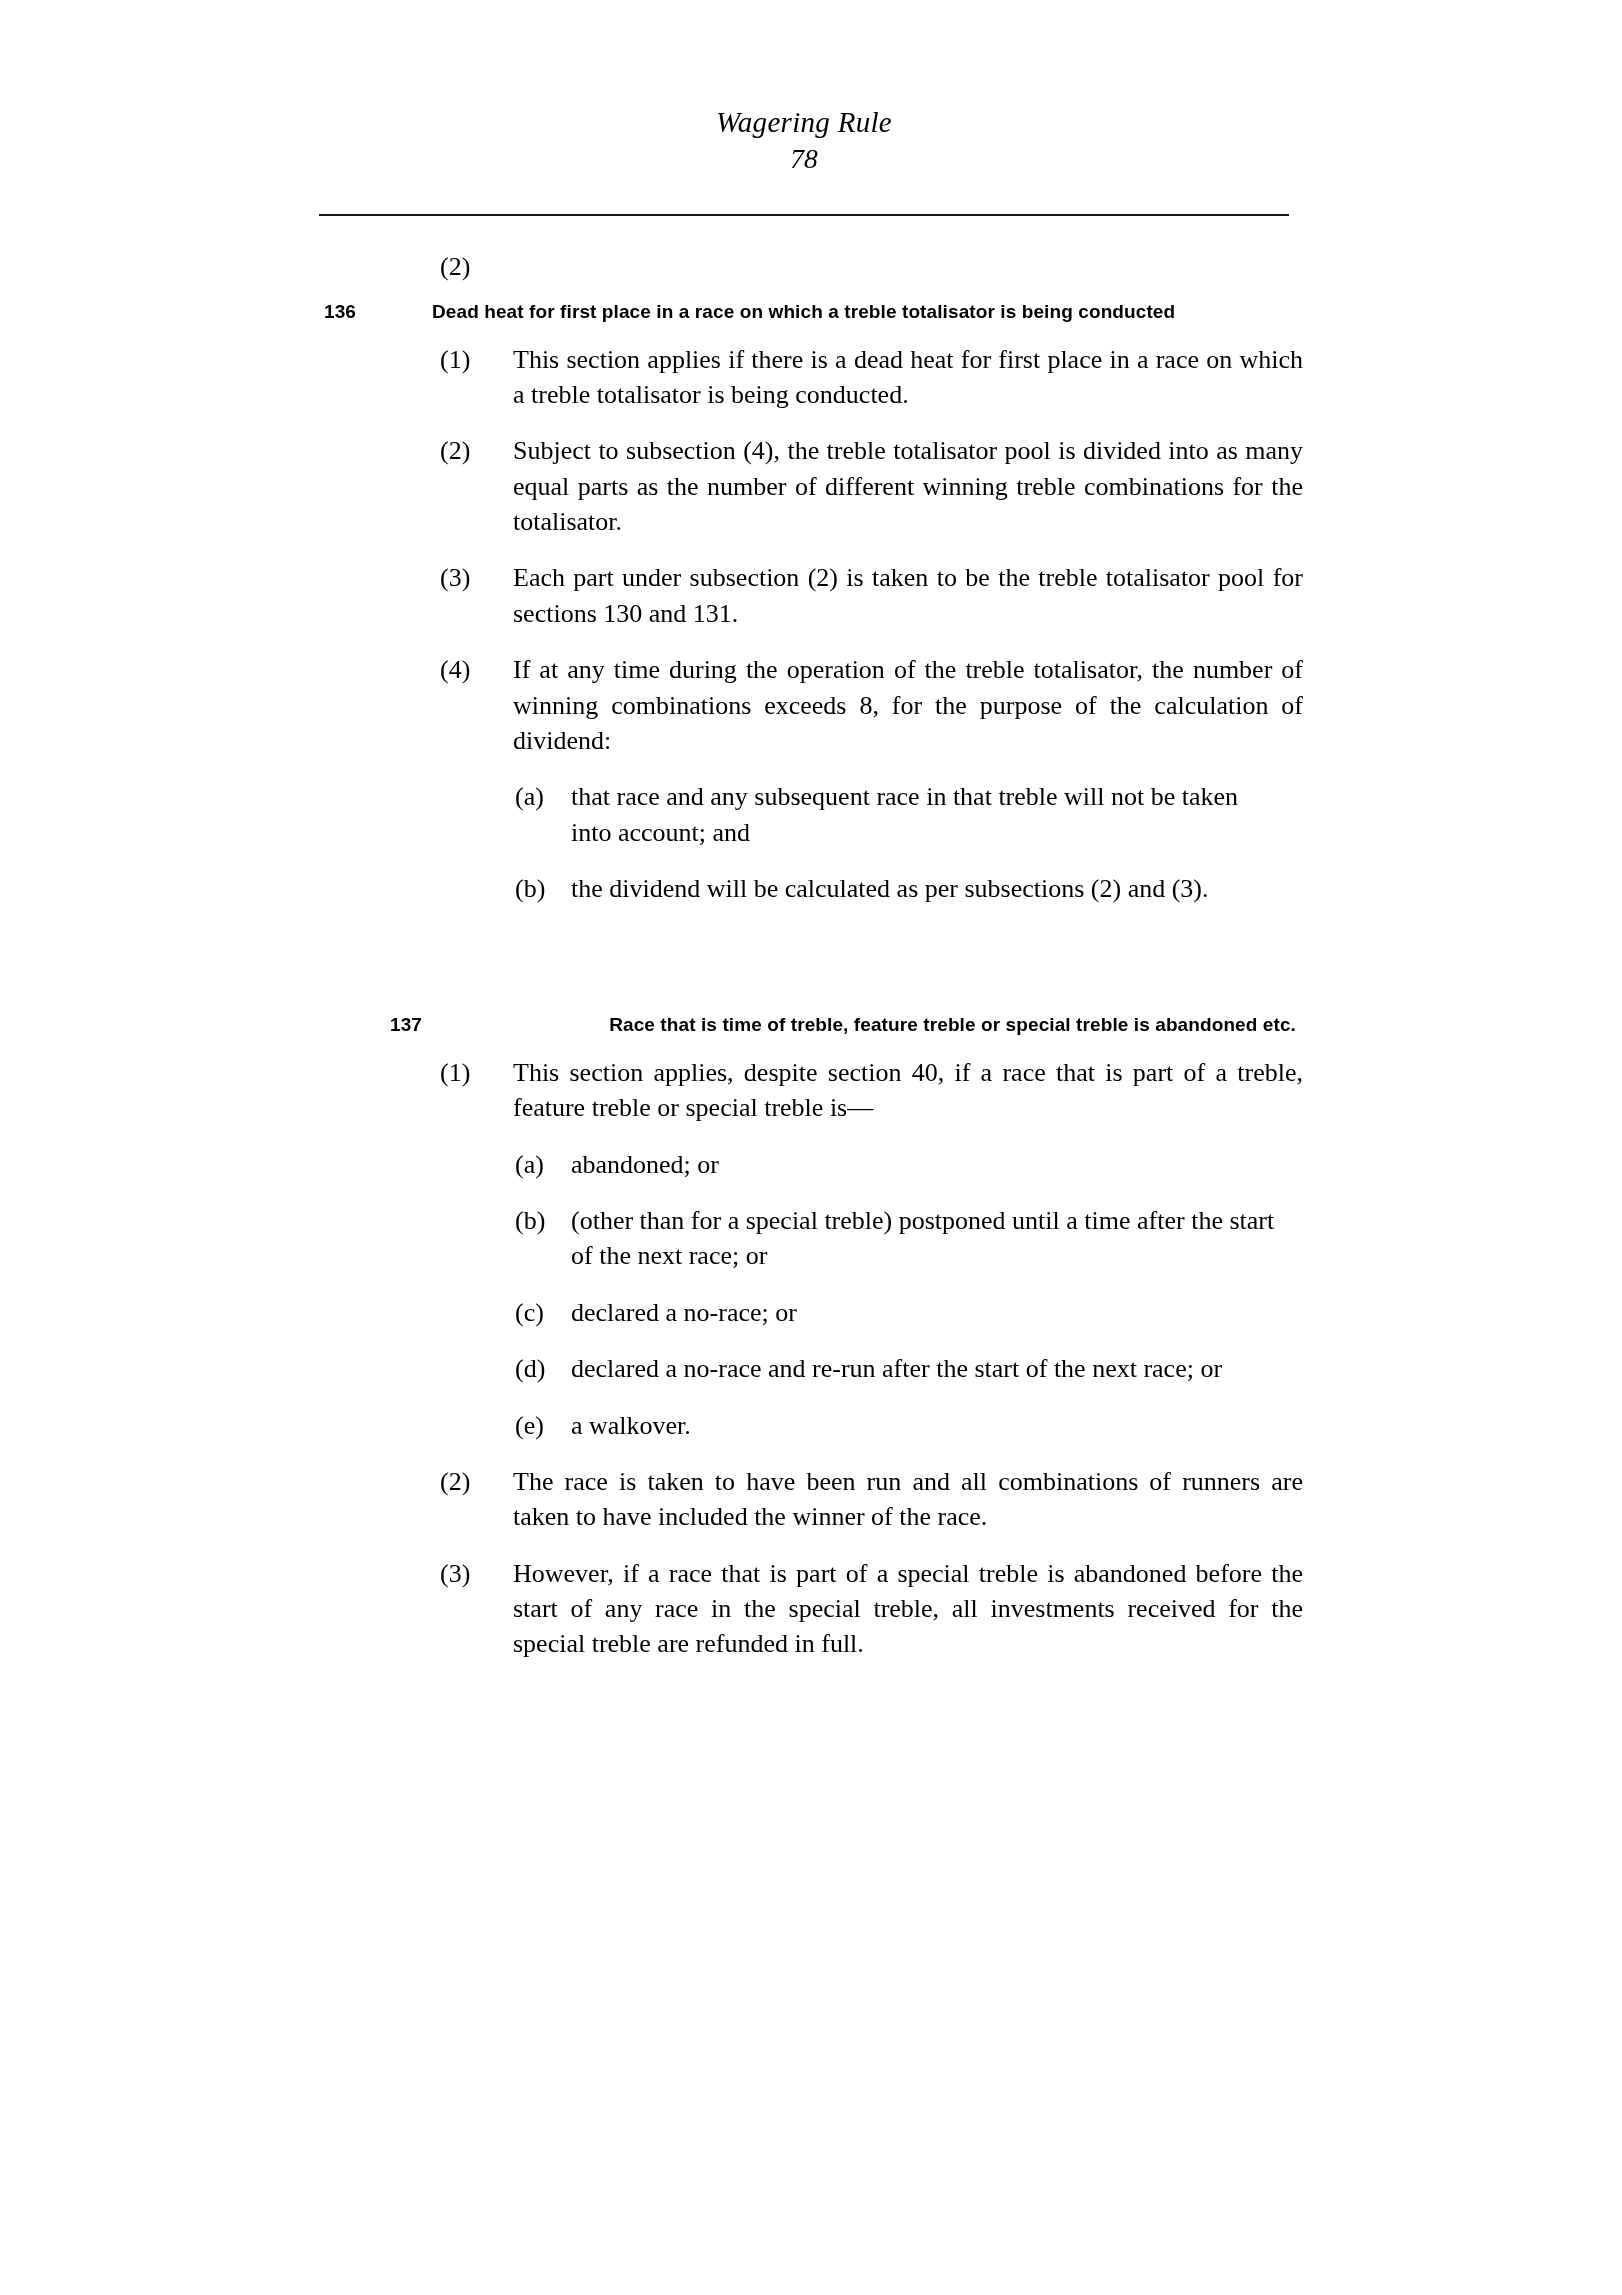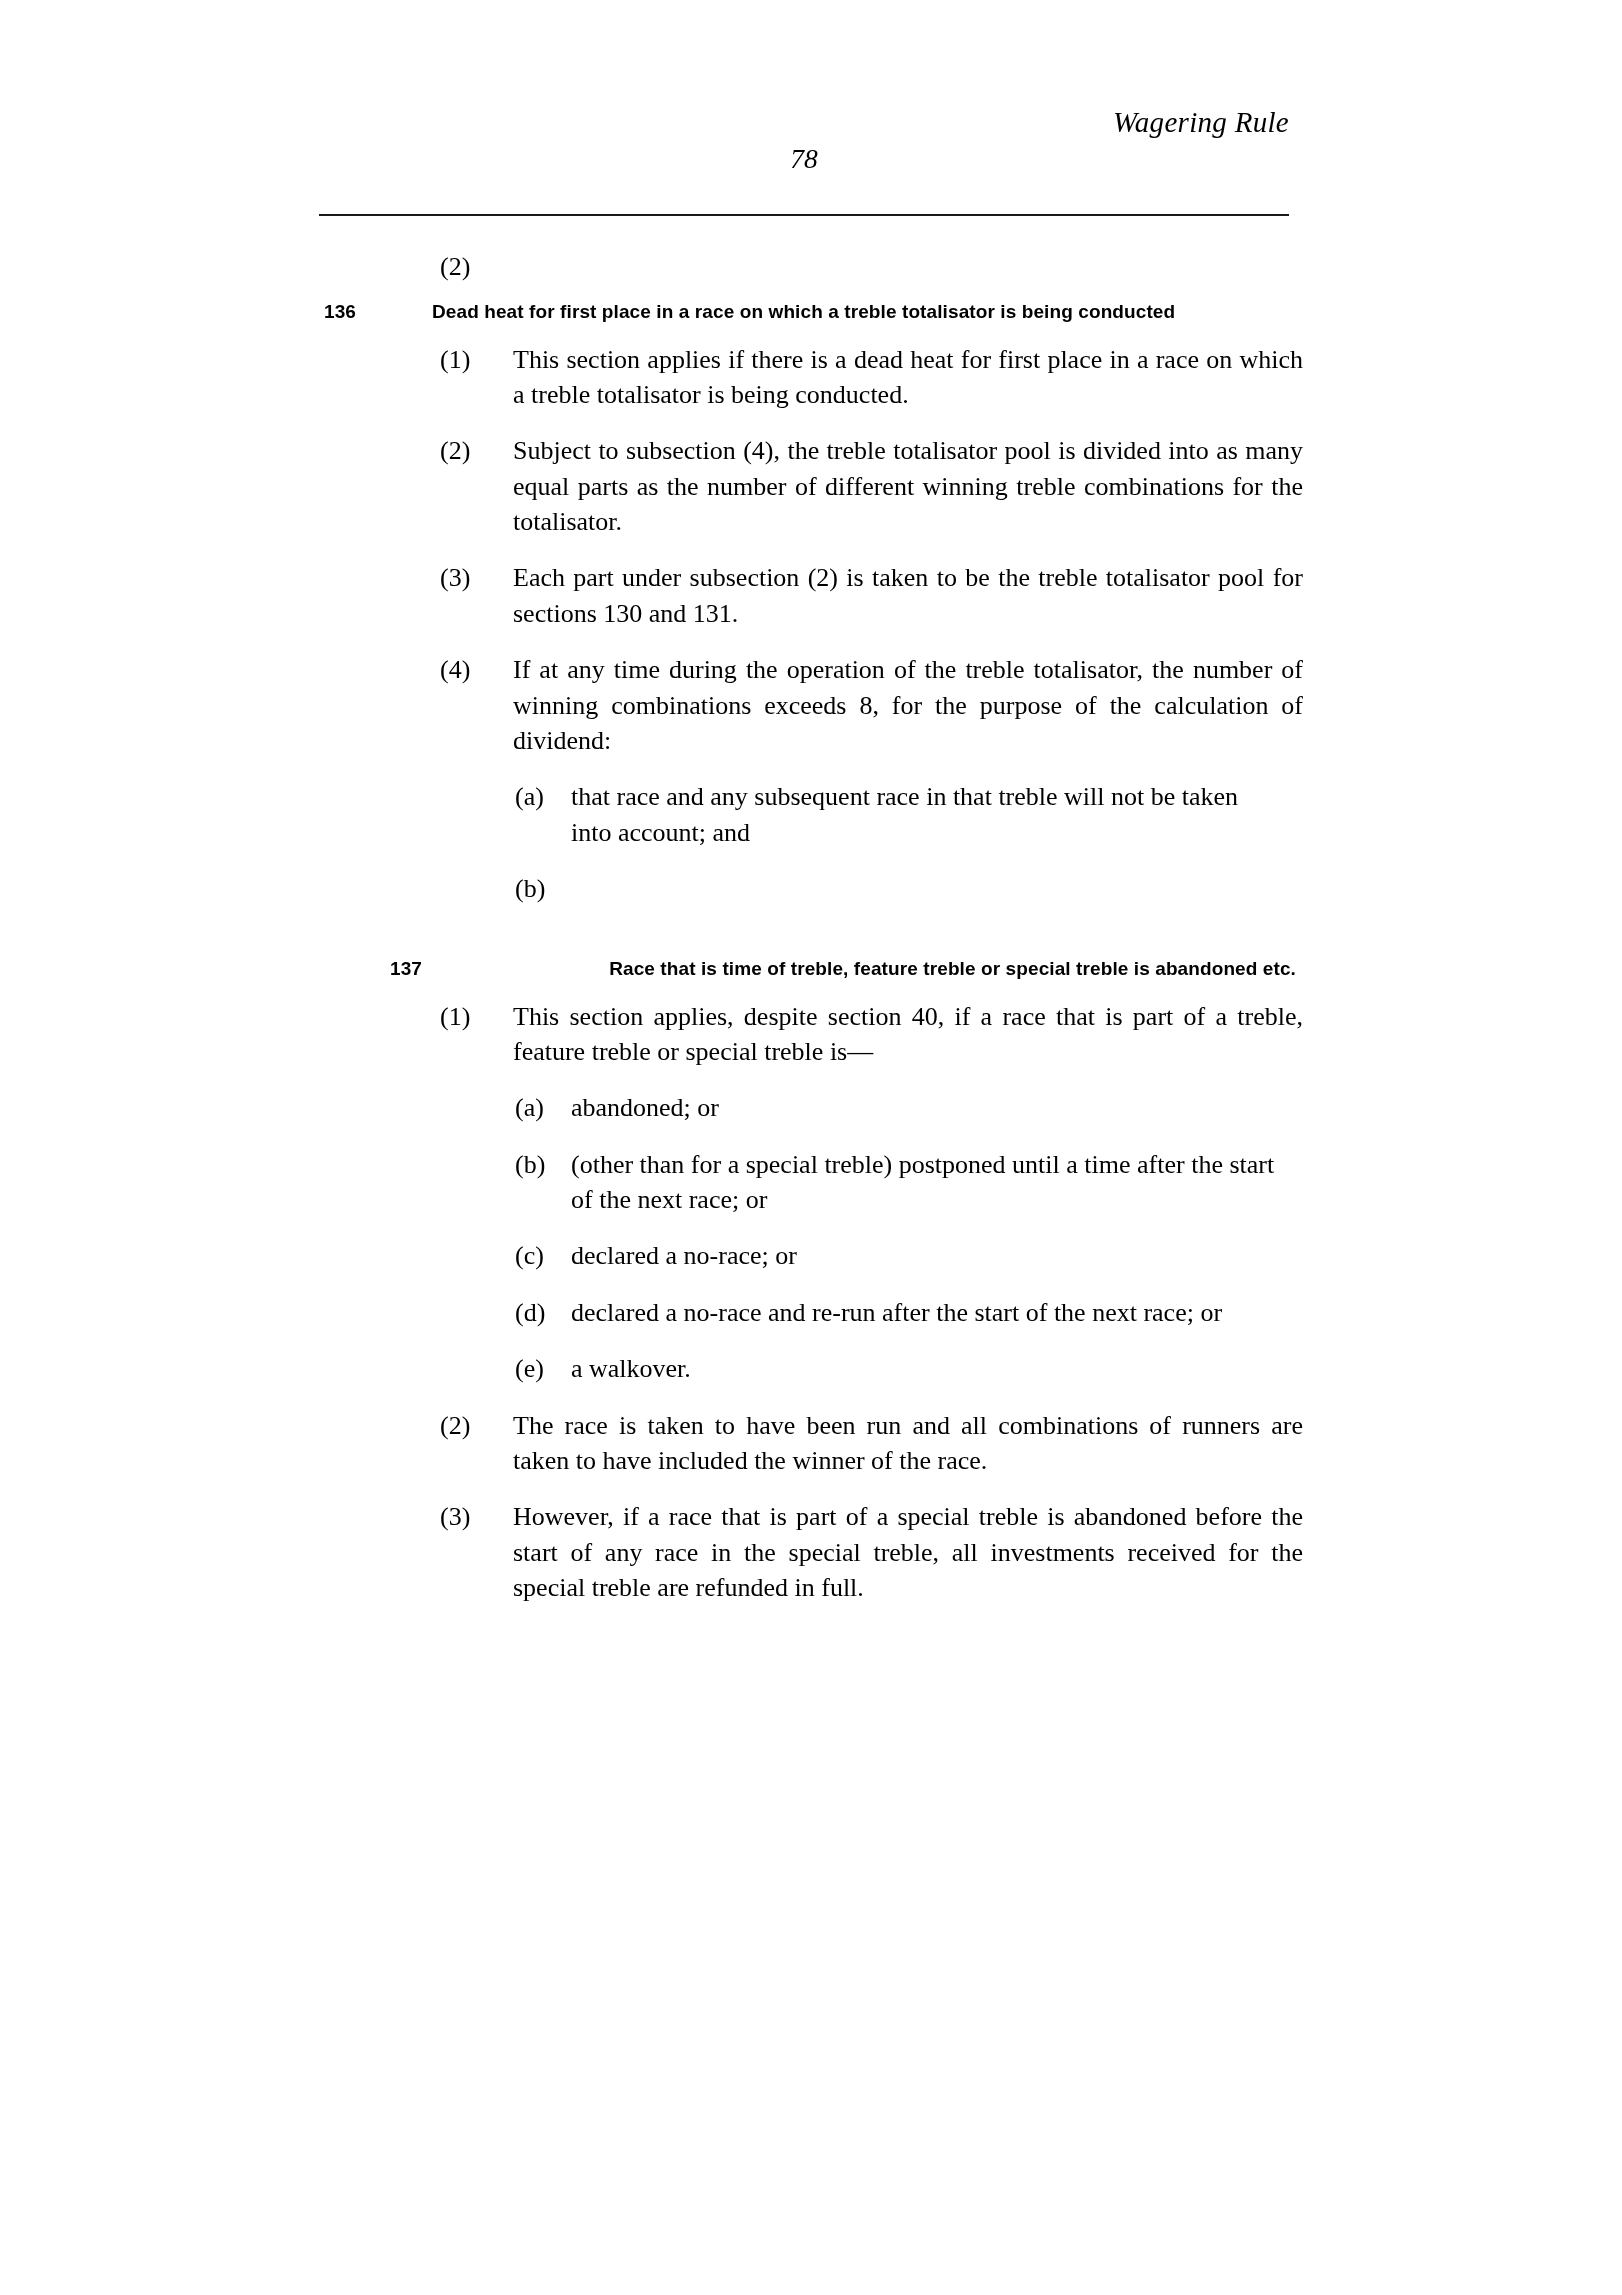--- a/index.html
+++ b/index.html
@@ -26,21 +26,20 @@
     top: 105px;
     width: 970px;
     text-align: center;
   }
   .header-title {
     font-family: "Liberation Serif", serif;
     font-style: italic;
     font-size: 29px;
     line-height: 1.18;
     letter-spacing: 0.3px;
-    text-align: right;
   }
   .header-pageno {
     font-family: "Liberation Serif", serif;
     font-style: italic;
     font-size: 27.5px;
     line-height: 1.18;
     margin-top: 3.9px;
   }
   .header-rule {
     position: absolute;
@@ -180,20 +179,21 @@
       <div class="body">If at any time during the operation of the treble totalisator, the number of winning combinations exceeds 8, for the purpose of the calculation of dividend:</div>
     </div>
 
     <div class="item">
       <span class="marker">(a)</span>
       <div class="body">that race and any subsequent race in that treble will not be taken into account; and</div>
     </div>
 
     <div class="item">
       <span class="marker">(b)</span>
+      <div class="body">the dividend will be calculated as per subsections (2) and (3).</div>
     </div>
 
     <div class="section-heading gap-section-137">
       <span class="section-number">137</span>
       <div class="section-title">Race that is time of treble, feature treble or special treble is abandoned etc.</div>
     </div>
 
     <div class="subsection gap-after-heading">
       <span class="marker">(1)</span>
       <div class="body">This section applies, despite section 40, if a race that is part of a treble, feature treble or special treble is—</div>

